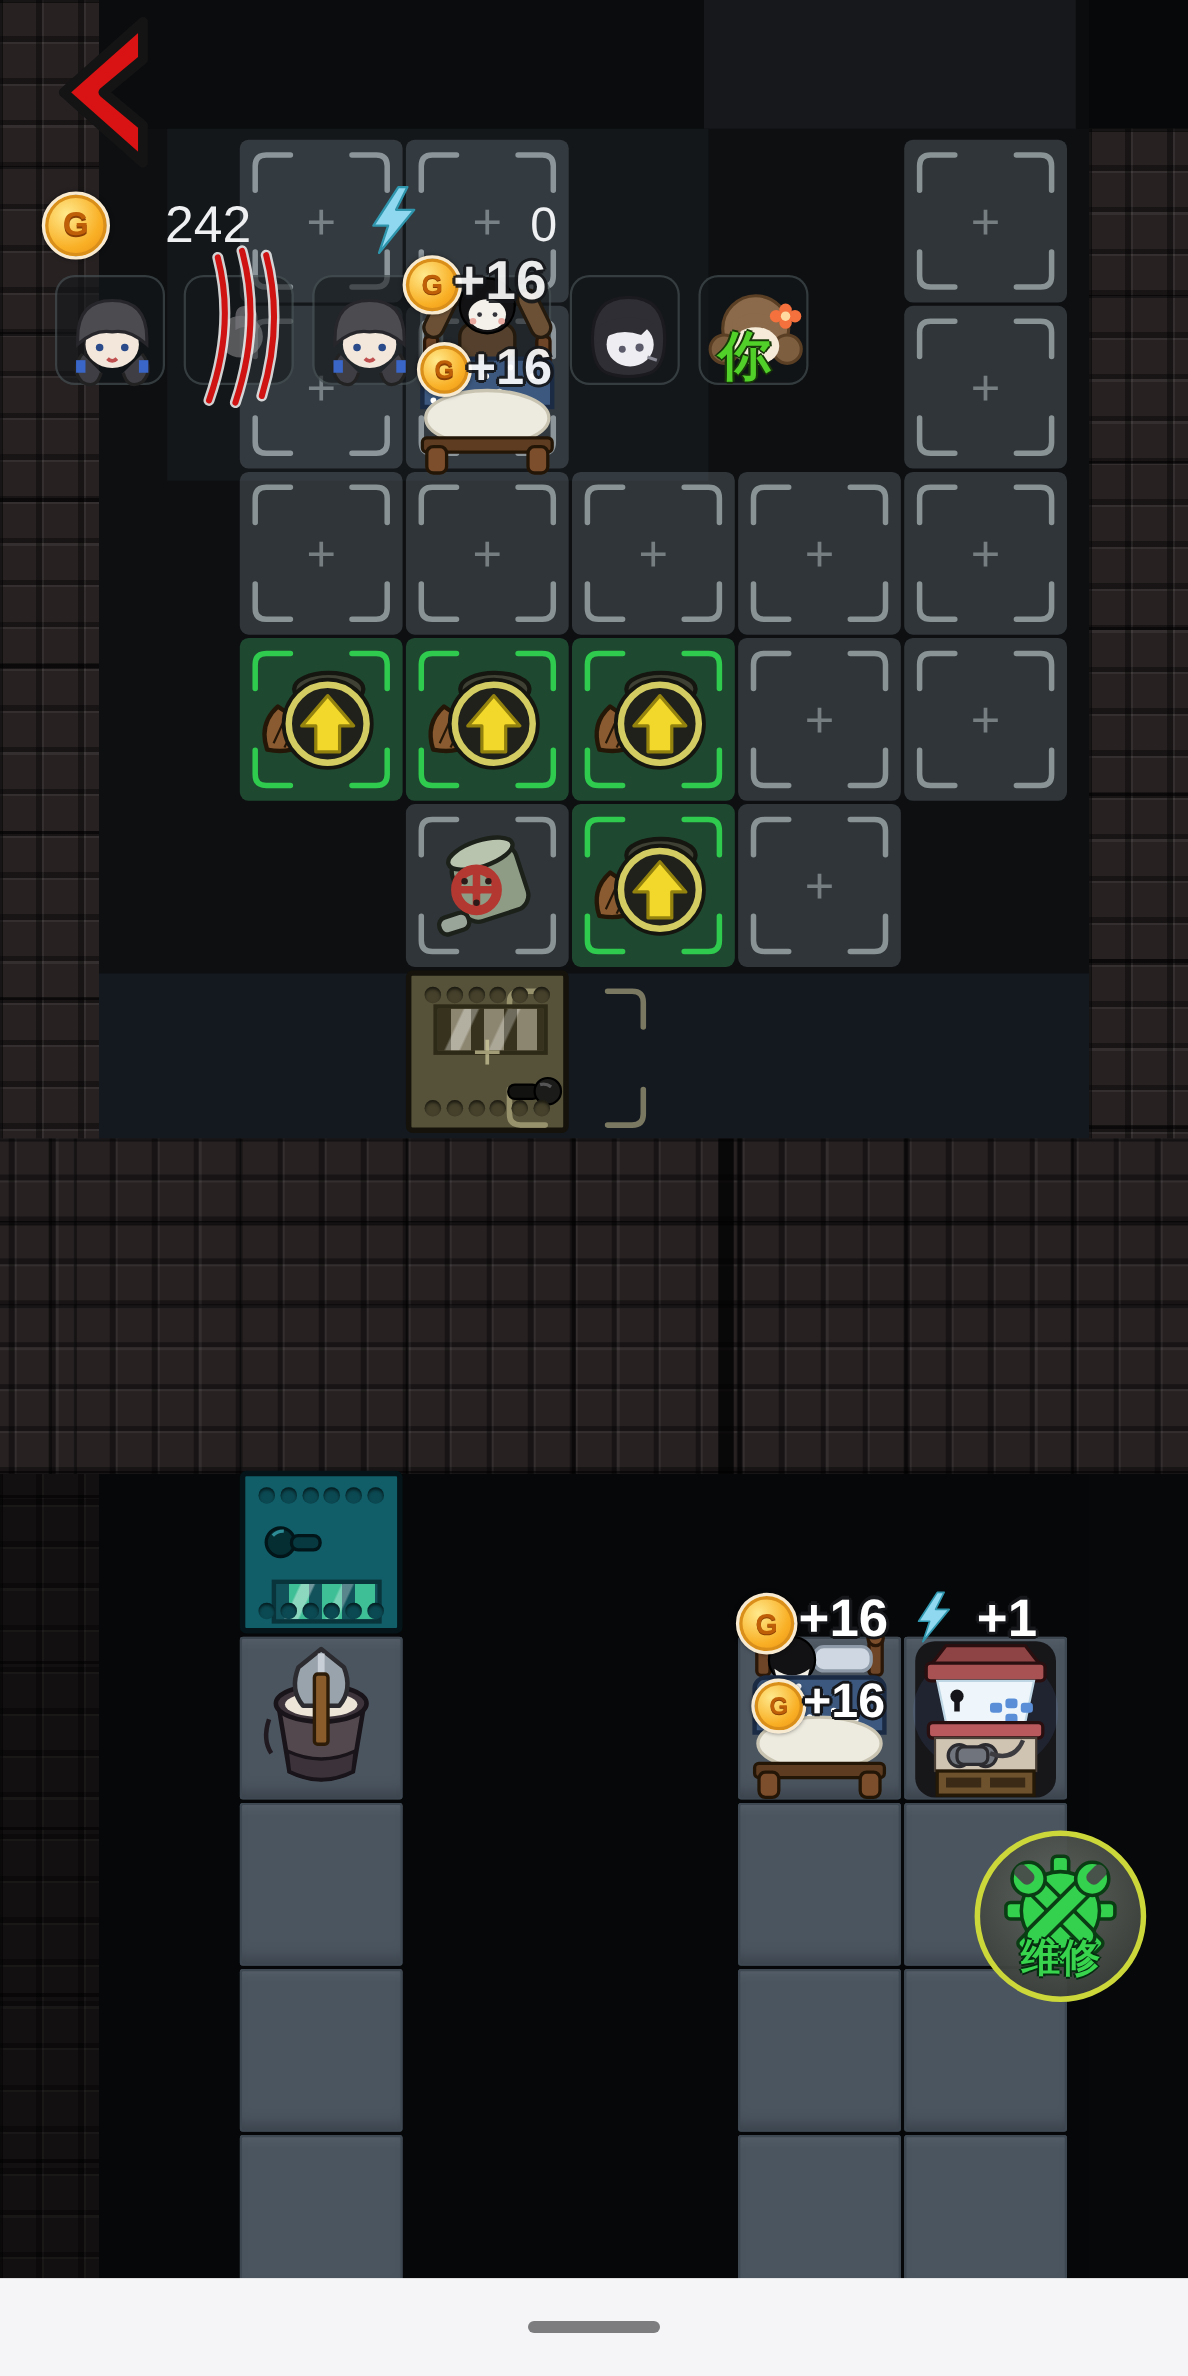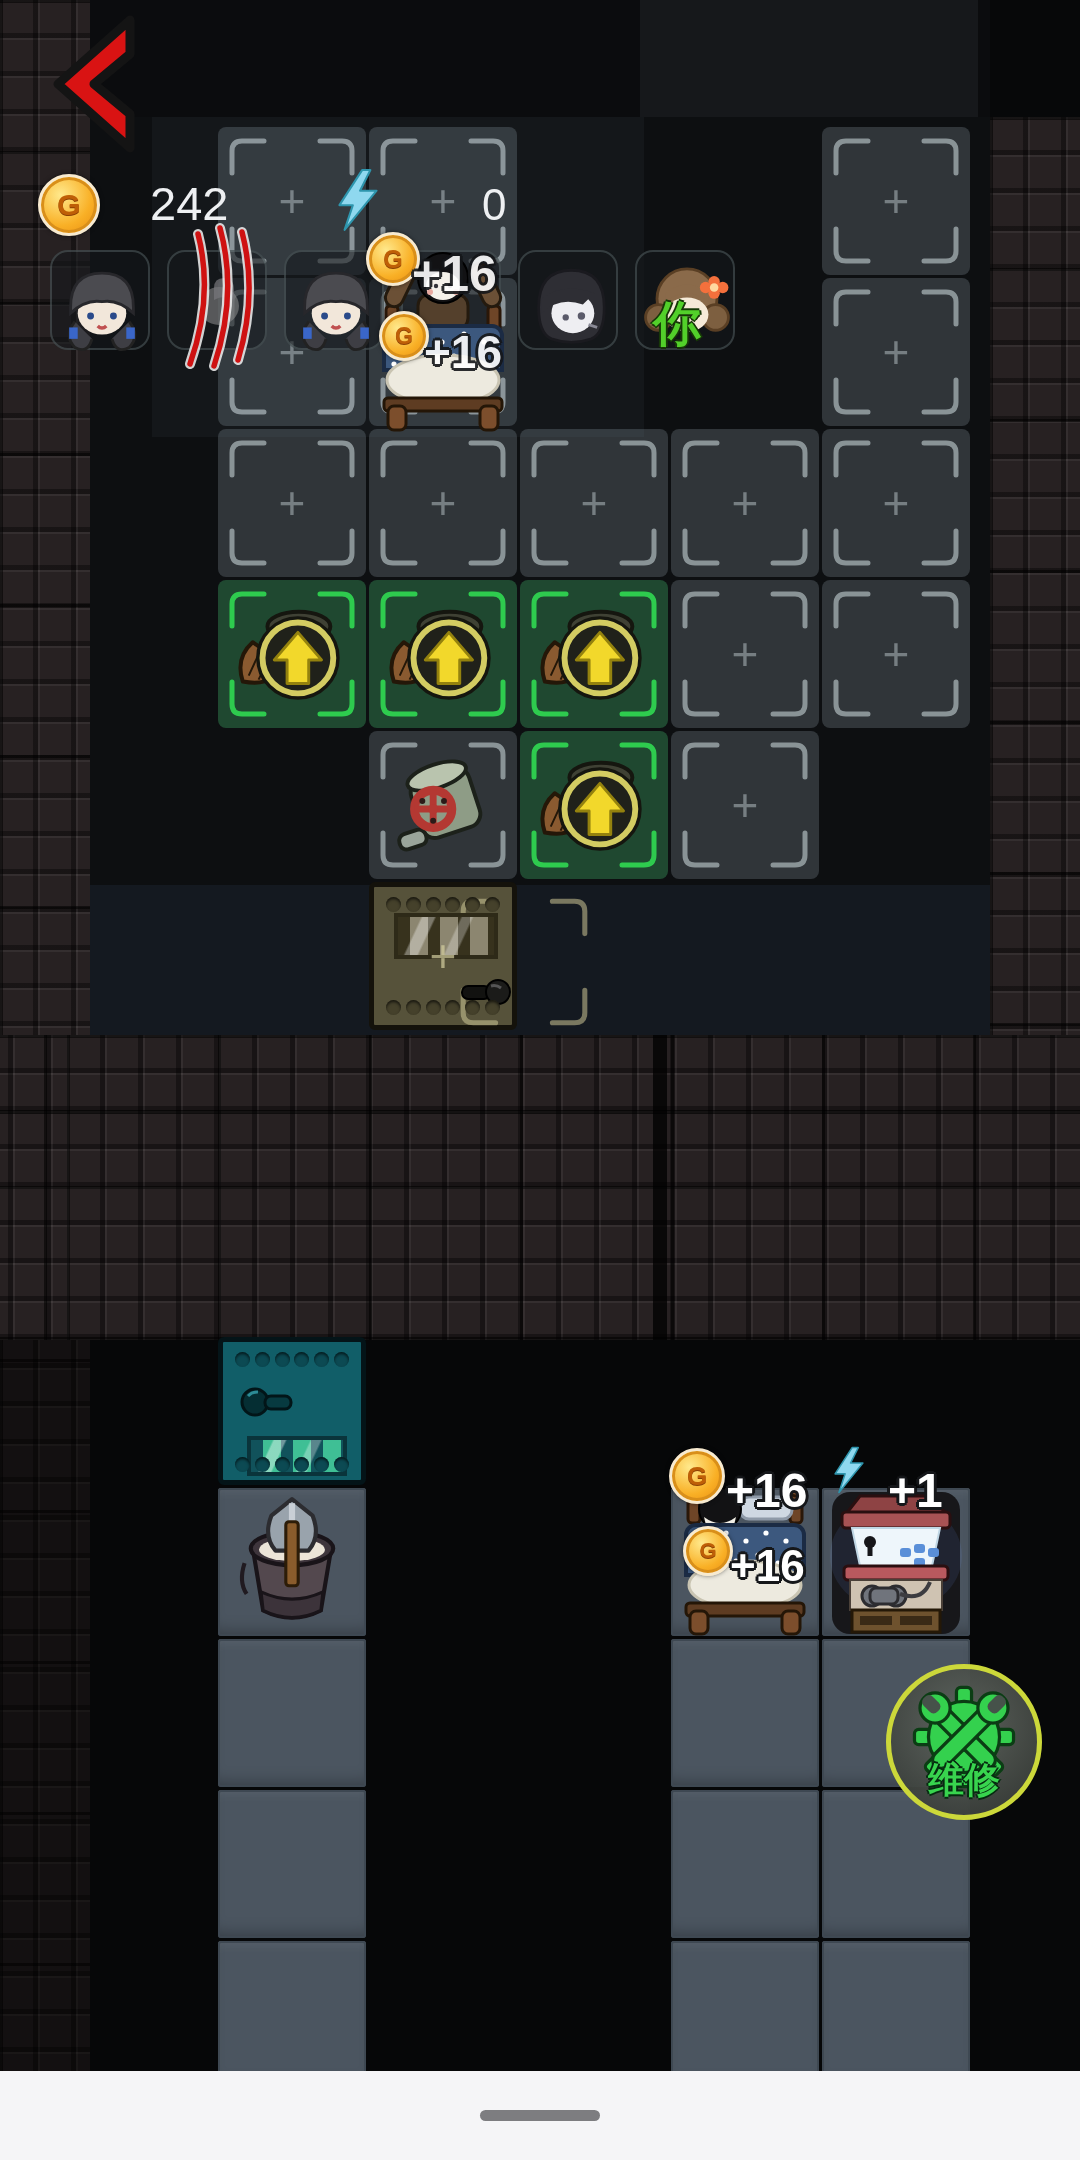--- a/index.html
+++ b/index.html
@@ -42,21 +42,21 @@
      repeating-linear-gradient(90deg,#11525b 0 12px, #3fbf95 12px 30px);}
   .door .plus{color:rgba(212,206,160,.7);}
   
   .coin{position:absolute;border-radius:50%;display:flex;align-items:center;justify-content:center;
         background:radial-gradient(circle at 35% 32%, #ffe98c, #f9b026 58%, #e98b0e);
         border:3px solid #f7ead0;box-shadow:inset 0 0 0 3px #d98f1a, 0 0 4px rgba(0,0,0,.5);}
   .coin b{font-weight:800;color:#bf5f07;text-shadow:0 1px 0 #8a3f05;}
   .num{position:absolute;color:#eef0f2;text-align:left;}
   .reward{position:absolute;color:#fff;font-weight:700;
      text-shadow:-3px 0 #15171a,3px 0 #15171a,0 -3px #15171a,0 3px #15171a,
-                 -2px -2px #15171a,2px 2px #15171a,-2px 2px #15171a,2px -2px #15171a;margin-top:19px;}
+                 -2px -2px #15171a,2px 2px #15171a,-2px 2px #15171a,2px -2px #15171a;}
   .slot{position:absolute;width:100px;height:100px;border-radius:18px;top:250px;
         background:rgba(20,24,27,.58);border:2px solid rgba(132,152,152,.30);box-sizing:border-box;}
   .you{position:absolute;left:16px;bottom:-8px;font-size:48px;font-weight:700;color:#52d02a;
        text-shadow:-2px 0 #173808,2px 0 #173808,0 -2px #173808,0 2px #173808;}
   
   .repair{position:absolute;left:886px;top:1664px;width:156px;height:156px;border-radius:50%;
           border:5px solid #ccd83a;box-sizing:border-box;
           background:radial-gradient(circle at 50% 38%, rgba(96,102,96,.95), rgba(50,54,50,.95));
           display:flex;align-items:center;justify-content:center;}
   .repair .lbl{position:absolute;left:0;right:0;bottom:10px;text-align:center;font-size:36px;font-weight:700;

